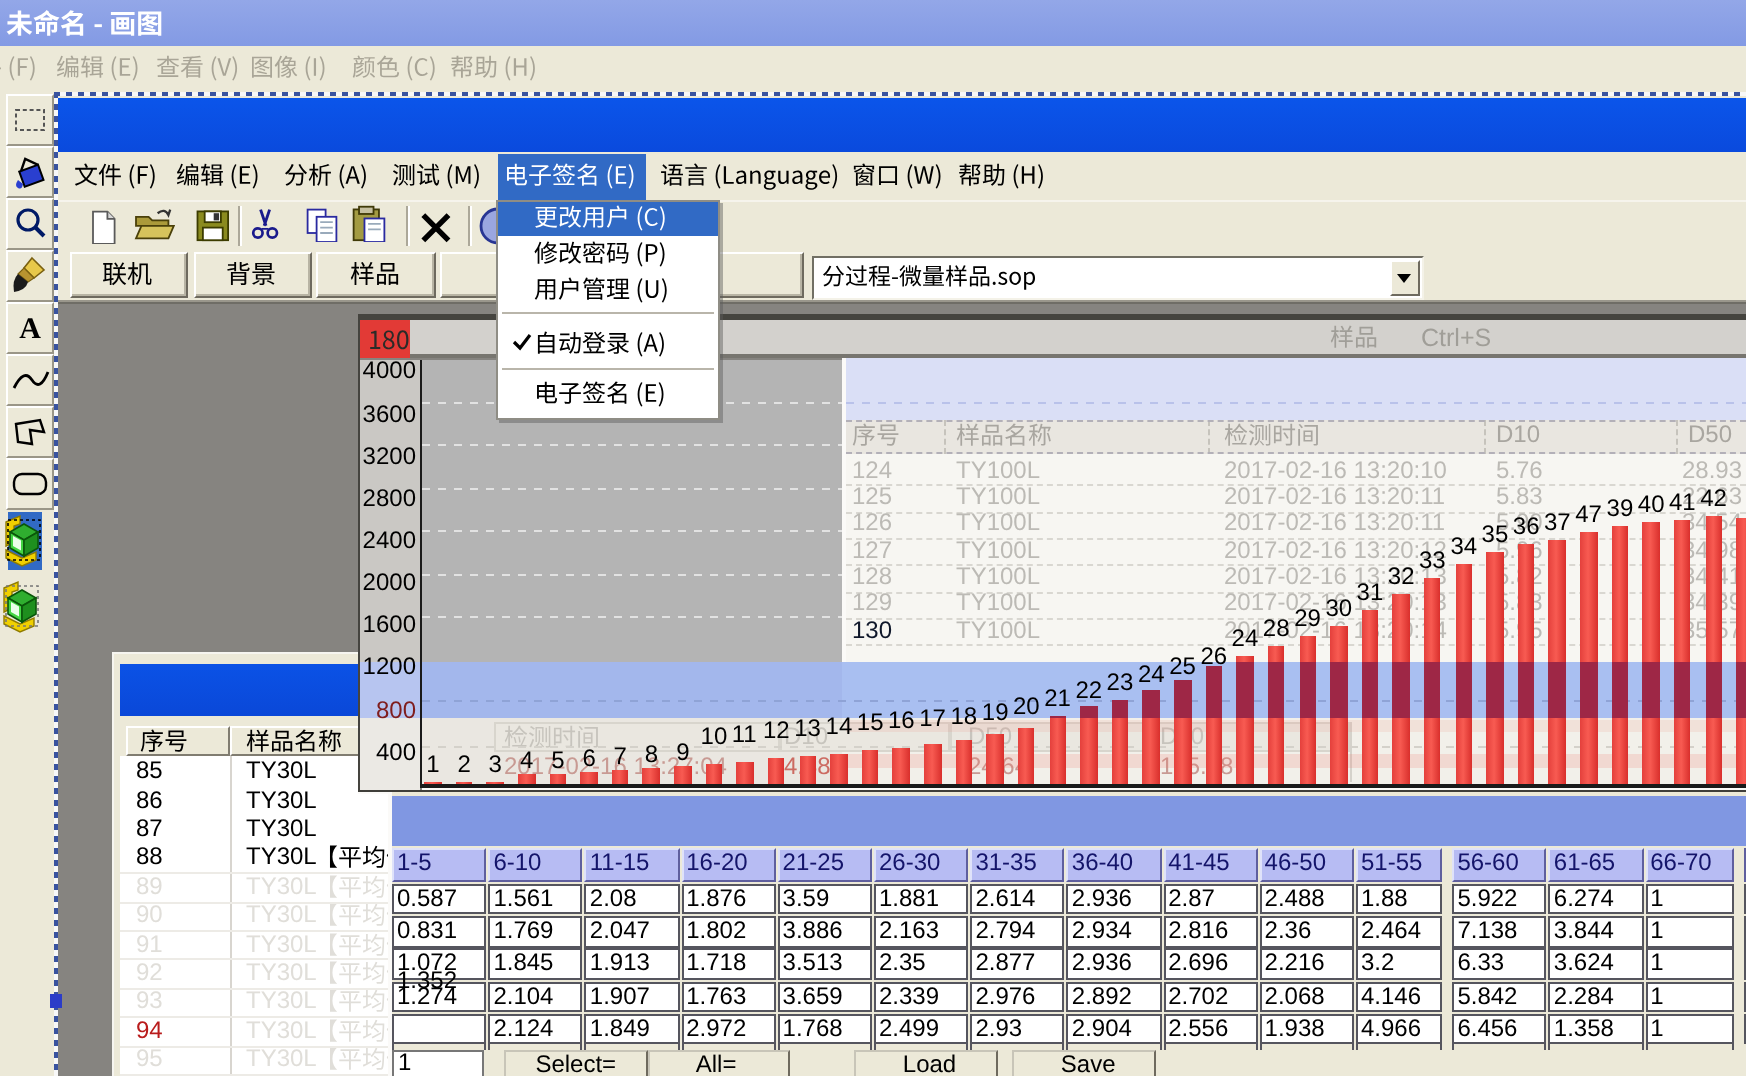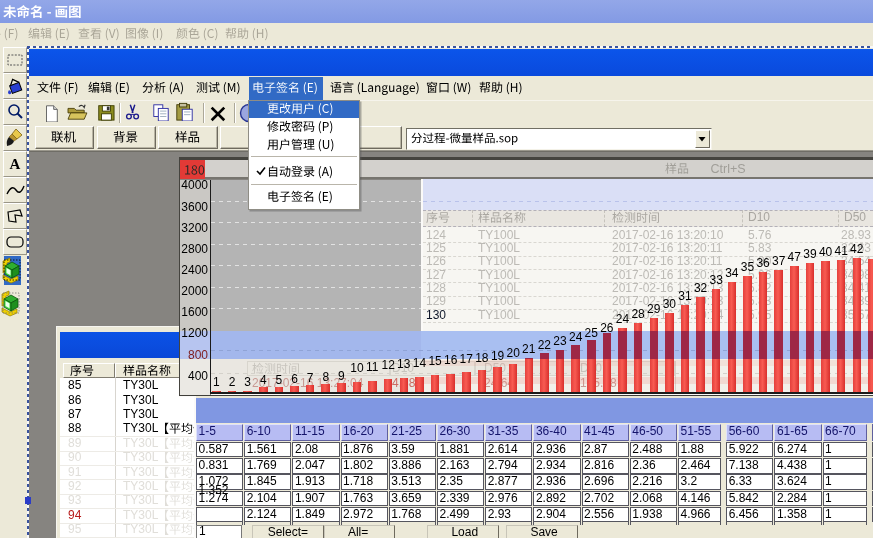--- a/index.html
+++ b/index.html
@@ -715,21 +715,21 @@
 <div style="position:absolute;left:535.9px;top:457.1px;font:normal 12px 'Liberation Sans',sans-serif;color:#000;white-space:pre;line-height:17px">2.934</div>
 <div style="position:absolute;left:581.6px;top:458.2px;width:47.2px;height:15.4px;background:#fff;border:1px solid #55555e"></div>
 <div style="position:absolute;left:584.1px;top:457.1px;font:normal 12px 'Liberation Sans',sans-serif;color:#000;white-space:pre;line-height:17px">2.816</div>
 <div style="position:absolute;left:629.8px;top:458.2px;width:47.2px;height:15.4px;background:#fff;border:1px solid #55555e"></div>
 <div style="position:absolute;left:632.3px;top:457.1px;font:normal 12px 'Liberation Sans',sans-serif;color:#000;white-space:pre;line-height:17px">2.36</div>
 <div style="position:absolute;left:678.0px;top:458.2px;width:43.0px;height:15.4px;background:#fff;border:1px solid #55555e"></div>
 <div style="position:absolute;left:680.5px;top:457.1px;font:normal 12px 'Liberation Sans',sans-serif;color:#000;white-space:pre;line-height:17px">2.464</div>
 <div style="position:absolute;left:726.2px;top:458.2px;width:47.2px;height:15.4px;background:#fff;border:1px solid #55555e"></div>
 <div style="position:absolute;left:728.7px;top:457.1px;font:normal 12px 'Liberation Sans',sans-serif;color:#000;white-space:pre;line-height:17px">7.138</div>
 <div style="position:absolute;left:774.4px;top:458.2px;width:47.2px;height:15.4px;background:#fff;border:1px solid #55555e"></div>
-<div style="position:absolute;left:776.9px;top:457.1px;font:normal 12px 'Liberation Sans',sans-serif;color:#000;white-space:pre;line-height:17px">4.438</div>
+<div style="position:absolute;left:776.9px;top:457.1px;font:normal 12px 'Liberation Sans',sans-serif;color:#000;white-space:pre;line-height:17px">3.844</div>
 <div style="position:absolute;left:822.6px;top:458.2px;width:44.0px;height:15.4px;background:#fff;border:1px solid #55555e"></div>
 <div style="position:absolute;left:825.1px;top:457.1px;font:normal 12px 'Liberation Sans',sans-serif;color:#000;white-space:pre;line-height:17px">1</div>
 <div style="position:absolute;left:196.0px;top:474.4px;width:47.2px;height:15.4px;background:#fff;border:1px solid #55555e"></div>
 <div style="position:absolute;left:198.5px;top:473.3px;font:normal 12px 'Liberation Sans',sans-serif;color:#000;white-space:pre;line-height:17px">1.072</div>
 <div style="position:absolute;left:244.2px;top:474.4px;width:47.2px;height:15.4px;background:#fff;border:1px solid #55555e"></div>
 <div style="position:absolute;left:246.7px;top:473.3px;font:normal 12px 'Liberation Sans',sans-serif;color:#000;white-space:pre;line-height:17px">1.845</div>
 <div style="position:absolute;left:292.4px;top:474.4px;width:47.2px;height:15.4px;background:#fff;border:1px solid #55555e"></div>
 <div style="position:absolute;left:294.9px;top:473.3px;font:normal 12px 'Liberation Sans',sans-serif;color:#000;white-space:pre;line-height:17px">1.913</div>
 <div style="position:absolute;left:340.6px;top:474.4px;width:47.2px;height:15.4px;background:#fff;border:1px solid #55555e"></div>
 <div style="position:absolute;left:343.1px;top:473.3px;font:normal 12px 'Liberation Sans',sans-serif;color:#000;white-space:pre;line-height:17px">1.718</div>

